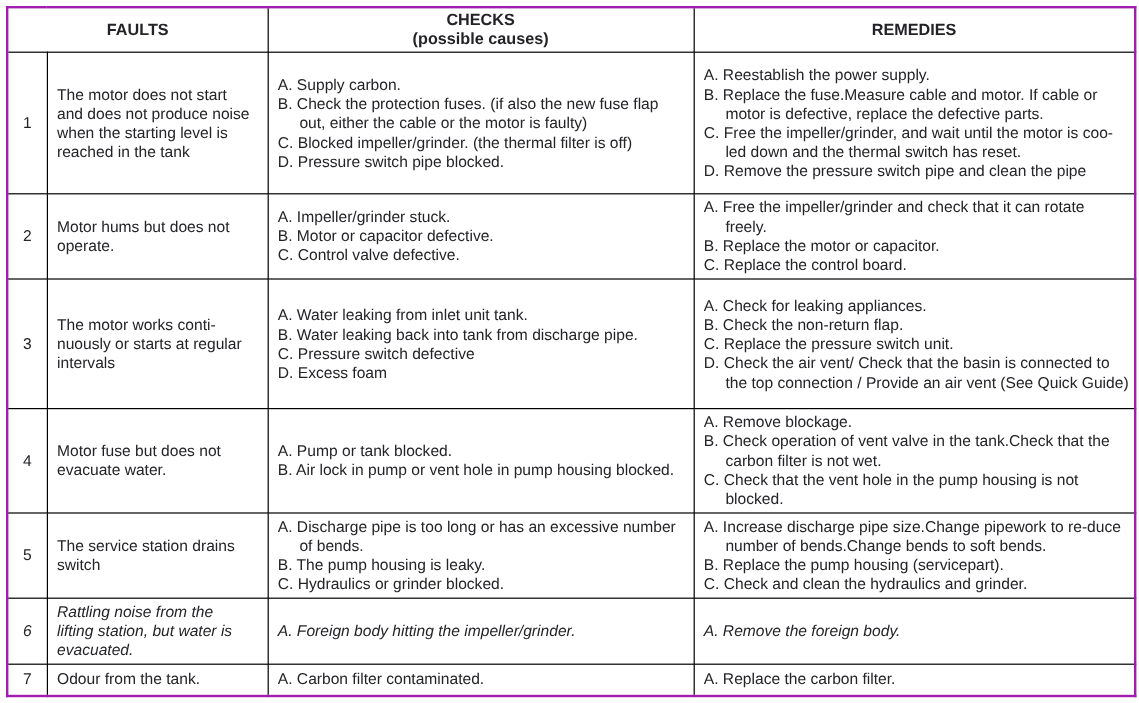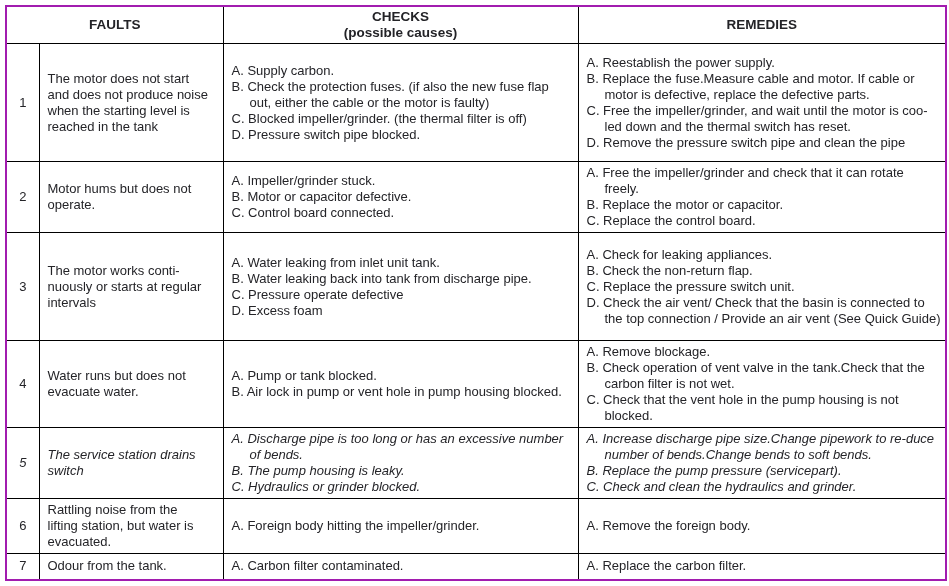--- a/index.html
+++ b/index.html
@@ -36,22 +36,22 @@
     line-height: 16px;
   }
   td.num { text-align: center; padding: 0 2px; }
   td.fault { padding: 2px 14px 2px 8px; }
   td.list { padding: 3px 4px 3px 8px; }
   .item { padding-left: 18px; text-indent: -18px; }
   tbody tr:nth-child(1) td { height: 118px; }
   tbody tr:nth-child(2) td { height: 68px; }
   tbody tr:nth-child(3) td { height: 108px; }
   tbody tr:nth-child(4) td { height: 79px; }
-  tbody tr:nth-child(5) td { height: 69px; font-style: italic; }
-  tbody tr:nth-child(6) td { height: 55px; }
+  tbody tr:nth-child(5) td { height: 69px; }
+  tbody tr:nth-child(6) td { height: 55px; font-style: italic; }
   tbody tr:nth-child(7) td { height: 26px; }
 </style>
 </head>
 <body>
 
 <div class="page">
   <table class="fault-table">
     <colgroup>
       <col style="width:33px">
       <col style="width:184px">
@@ -85,49 +85,49 @@
             <div class="item">D. Remove the pressure switch pipe and clean the pipe</div>
           </td>
   </tr>
 
   <tr>
     <td class="num">2</td>
     <td class="fault">Motor hums but does not operate.</td>
     <td class="list checks">
             <div class="item">A. Impeller/grinder stuck.</div>
             <div class="item">B. Motor or capacitor defective.</div>
-            <div class="item">C. Control board connected.</div>
+            <div class="item">C. Control valve defective.</div>
           </td>
     <td class="list remedies">
             <div class="item">A. Free the impeller/grinder and check that it can rotate freely.</div>
             <div class="item">B. Replace the motor or capacitor.</div>
             <div class="item">C. Replace the control board.</div>
           </td>
   </tr>
 
   <tr>
     <td class="num">3</td>
     <td class="fault">The motor works conti-nuously or starts at regular intervals</td>
     <td class="list checks">
             <div class="item">A. Water leaking from inlet unit tank.</div>
             <div class="item">B. Water leaking back into tank from discharge pipe.</div>
-            <div class="item">C. Pressure operate defective</div>
+            <div class="item">C. Pressure switch defective</div>
             <div class="item">D. Excess foam</div>
           </td>
     <td class="list remedies">
             <div class="item">A. Check for leaking appliances.</div>
             <div class="item">B. Check the non-return flap.</div>
             <div class="item">C. Replace the pressure switch unit.</div>
             <div class="item">D. Check the air vent/ Check that the basin is connected to the top connection / Provide an air vent (See Quick Guide)</div>
           </td>
   </tr>
 
   <tr>
     <td class="num">4</td>
-    <td class="fault">Water runs but does not evacuate water.</td>
+    <td class="fault">Motor fuse but does not evacuate water.</td>
     <td class="list checks">
             <div class="item">A. Pump or tank blocked.</div>
             <div class="item">B. Air lock in pump or vent hole in pump housing blocked.</div>
           </td>
     <td class="list remedies">
             <div class="item">A. Remove blockage.</div>
             <div class="item">B. Check operation of vent valve in the tank.Check that the carbon filter is not wet.</div>
             <div class="item">C. Check that the vent hole in the pump housing is not blocked.</div>
           </td>
   </tr>
@@ -135,21 +135,21 @@
   <tr>
     <td class="num">5</td>
     <td class="fault">The service station drains switch</td>
     <td class="list checks">
             <div class="item">A. Discharge pipe is too long or has an excessive number of bends.</div>
             <div class="item">B. The pump housing is leaky.</div>
             <div class="item">C. Hydraulics or grinder blocked.</div>
           </td>
     <td class="list remedies">
             <div class="item">A. Increase discharge pipe size.Change pipework to re-duce number of bends.Change bends to soft bends.</div>
-            <div class="item">B. Replace the pump pressure (servicepart).</div>
+            <div class="item">B. Replace the pump housing (servicepart).</div>
             <div class="item">C. Check and clean the hydraulics and grinder.</div>
           </td>
   </tr>
 
   <tr>
     <td class="num">6</td>
     <td class="fault">Rattling noise from the lifting station, but water is evacuated.</td>
     <td class="list checks">
             <div class="item">A. Foreign body hitting the impeller/grinder.</div>
           </td>

